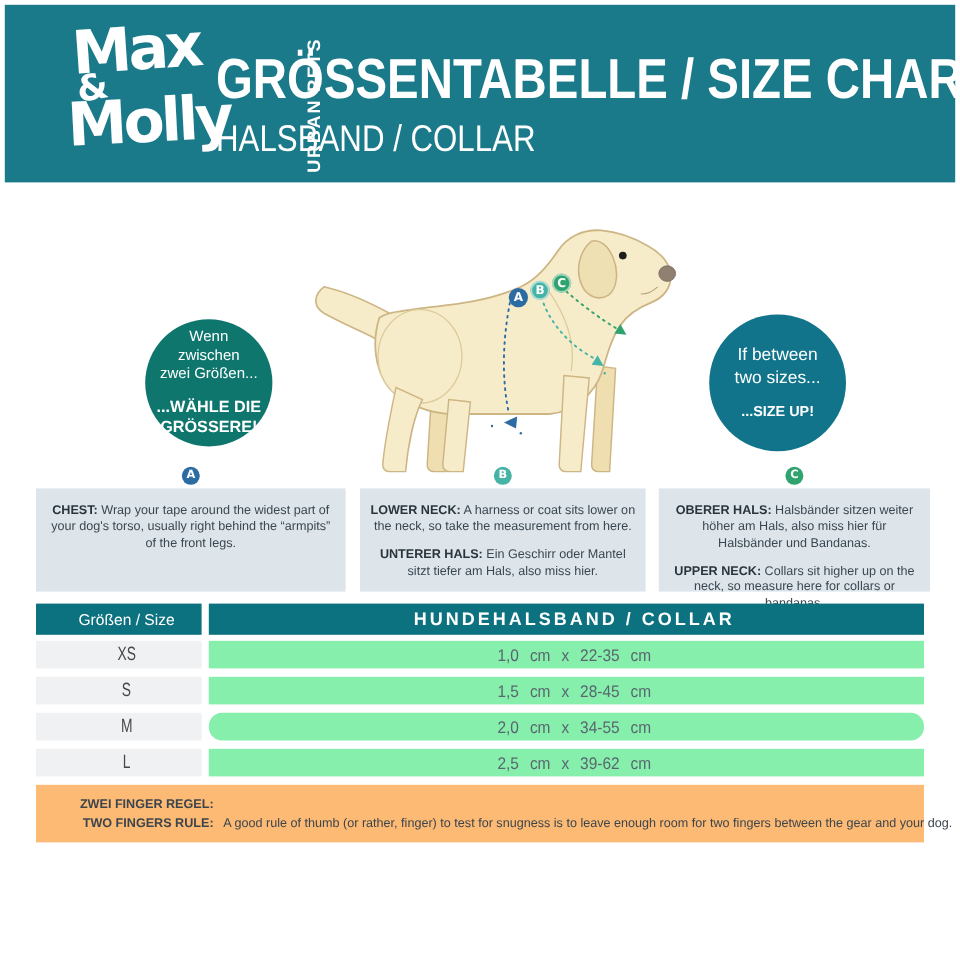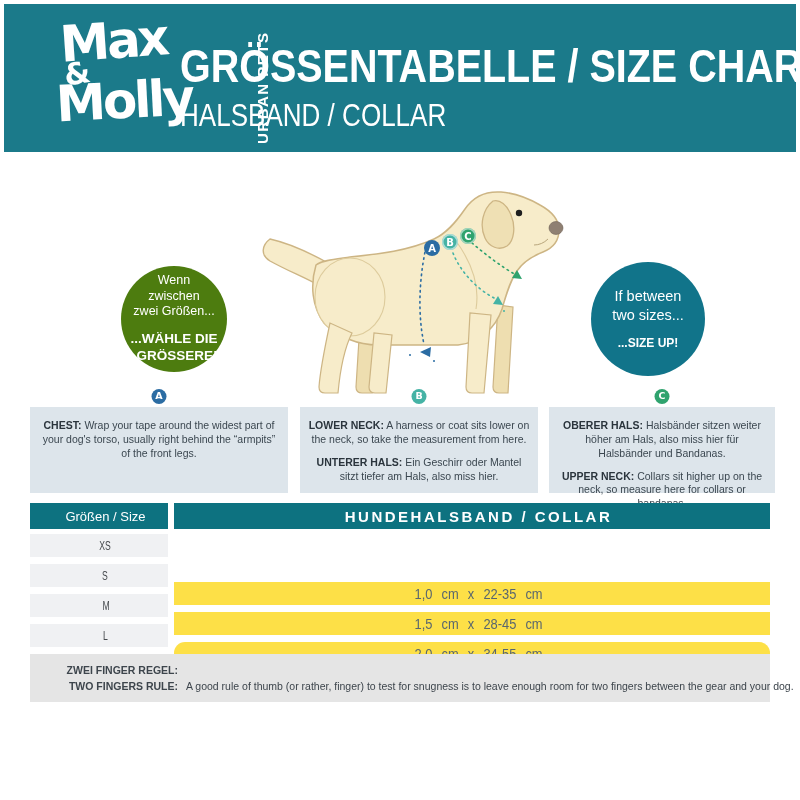--- a/index.html
+++ b/index.html
@@ -11,48 +11,48 @@
   .band{position:absolute;left:4px;top:4px;width:792px;height:148px;background:#1b7a8a;}
   .logo{position:absolute;left:52px;top:12px;width:230px;height:128px;color:#fff;}
   .logo-max{position:absolute;left:4px;top:-4px;font-size:50px;font-weight:800;letter-spacing:-3px;transform:rotate(-4deg);font-family:"DejaVu Sans",sans-serif;}
   .logo-amp{position:absolute;left:8px;top:40px;font-size:30px;font-weight:800;transform:rotate(-10deg);font-family:"DejaVu Sans",sans-serif;}
   .logo-molly{position:absolute;left:0px;top:56px;font-size:50px;font-weight:800;letter-spacing:-3px;transform:rotate(-3deg);font-family:"DejaVu Sans",sans-serif;}
   .logo-tagline{position:absolute;left:198px;top:8px;height:120px;writing-mode:vertical-rl;transform:rotate(180deg);font-size:15px;font-weight:bold;letter-spacing:1.5px;}
   .hd-title{position:absolute;left:176px;top:34px;color:#fff;font-size:47px;font-weight:bold;white-space:nowrap;transform:scaleX(0.84);transform-origin:left center;}
   .hd-sub{position:absolute;left:176px;top:94px;color:#fff;font-size:31px;font-weight:400;white-space:nowrap;transform:scaleX(0.84);transform-origin:left center;}
   
   .tip{position:absolute;border-radius:50%;color:#fff;display:flex;flex-direction:column;align-items:center;justify-content:center;text-align:center;}
-  .tip-left{left:121px;top:266px;width:106px;height:106px;background:#4d7c0f;font-size:12.5px;line-height:1.25;}
+  .tip-left{left:121px;top:266px;width:106px;height:106px;background:#0f766e;font-size:12.5px;line-height:1.25;}
   .tip-right{left:591px;top:262px;width:114px;height:114px;background:#11748a;font-size:14.5px;line-height:1.3;}
   .tip-normal{white-space:pre-line;}
-  .tip-bold{white-space:pre-line;font-weight:bold;margin-top:11px;text-align:right;}
+  .tip-bold{white-space:pre-line;font-weight:bold;margin-top:11px;}
   .tip-left .tip-bold{font-size:13.5px;}
   .tip-right .tip-bold{font-size:12px;}
   
   .dog-wrap{position:absolute;left:260px;top:175px;width:310px;height:225px;}
   .marker{position:absolute;width:16px;height:16px;border-radius:50%;color:#fff;font-size:10px;font-weight:bold;display:flex;align-items:center;justify-content:center;font-family:"DejaVu Sans",sans-serif;}
   .marker.ring{box-shadow:inset 0 0 0 1.5px rgba(255,255,255,0.55);}
   
   .info-box{position:absolute;top:407px;height:86px;background:#dde5eb;color:#3b4750;
     font-size:10.5px;line-height:1.32;text-align:center;box-sizing:border-box;padding:12px 8px 0 8px;}
   .info-badge{position:absolute;top:-18px;left:50%;transform:translateX(-50%);width:15px;height:15px;border-radius:50%;
     color:#fff;font-size:9.5px;font-weight:bold;display:flex;align-items:center;justify-content:center;font-family:"DejaVu Sans",sans-serif;}
   .info-box p{margin:0 0 9px 0;}
   .info-box b{color:#2a343c;}
   
   .cell{position:absolute;display:flex;align-items:center;justify-content:center;box-sizing:border-box;padding-left:13px;}
   .th{background:#0d7280;color:#fff;}
   .th1{left:30px;top:503px;width:138px;height:26px;font-size:13px;}
   .th2{left:174px;top:503px;width:596px;height:26px;font-size:15px;letter-spacing:2.5px;font-weight:bold;}
-  .td-size{left:30px;width:138px;height:23px;background:#f0f1f3;color:#45494d;font-size:12px;}
+  .td-size{left:30px;width:138px;height:23px;background:#f0f1f3;color:#45494d;font-size:16px;}
   .td-size span{display:inline-block;transform:scaleX(0.72);}
-  .td-val{left:174px;width:596px;height:23px;background:#fde047;color:#59666f;font-size:14px;word-spacing:6px;margin-top:48px;}
+  .td-val{left:174px;width:596px;height:23px;background:#86efac;color:#59666f;font-size:14px;word-spacing:6px;}
   .td-val span{display:inline-block;transform:scaleX(0.92);}
   
-  .footer{position:absolute;left:30px;top:654px;width:740px;height:48px;background:#e5e5e5;color:#3d454c;font-size:10.5px;
+  .footer{position:absolute;left:30px;top:654px;width:740px;height:48px;background:#fdba74;color:#3d454c;font-size:10.5px;
     display:flex;flex-direction:column;justify-content:center;gap:4px;box-sizing:border-box;}
   .frow{display:flex;align-items:baseline;}
   .flabel{flex:0 0 148px;text-align:right;font-weight:bold;padding-right:8px;white-space:nowrap;font-size:10.5px;}
   .ftext{flex:1;text-align:left;white-space:nowrap;}
 </style>
 </head>
 <body>
 
 <div class="band">
   <div class="logo">

